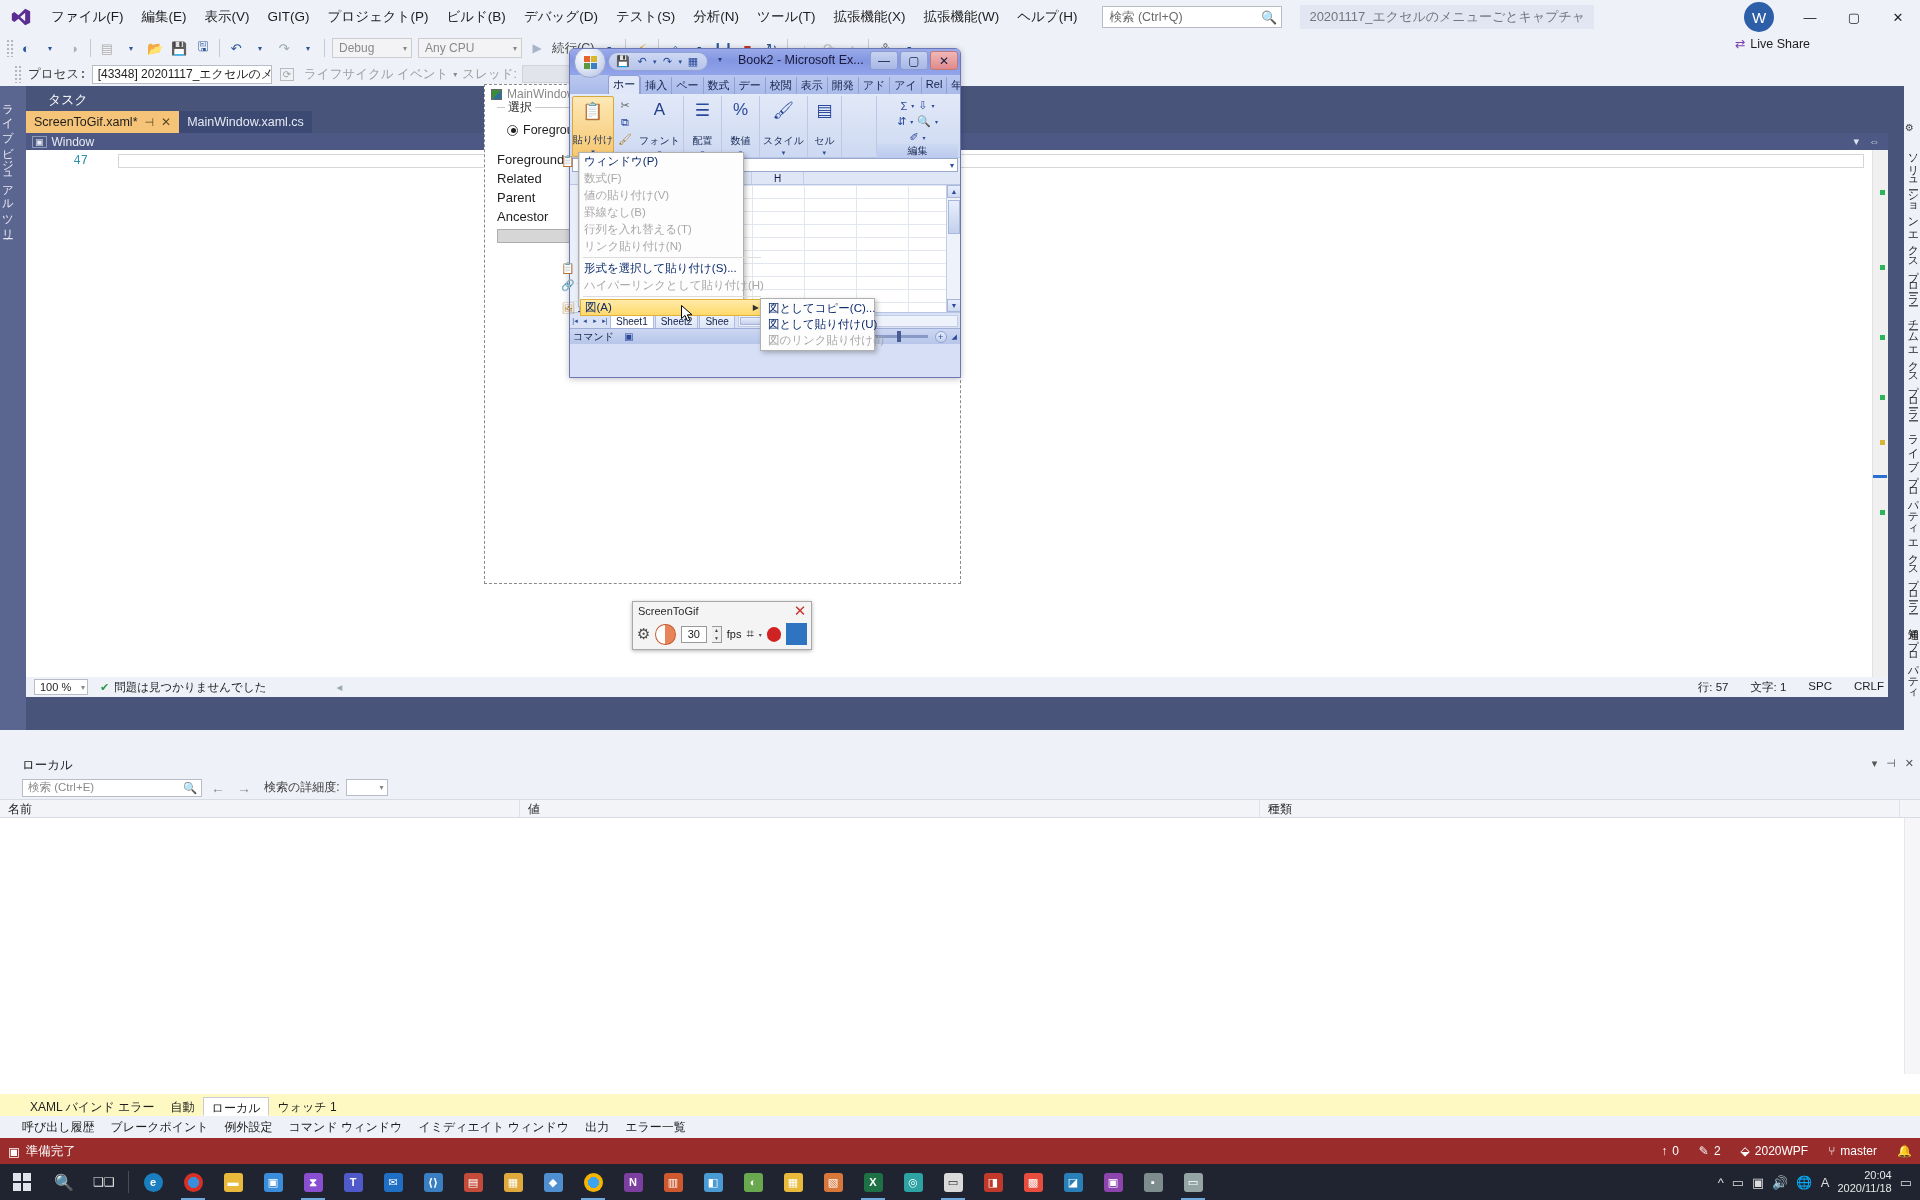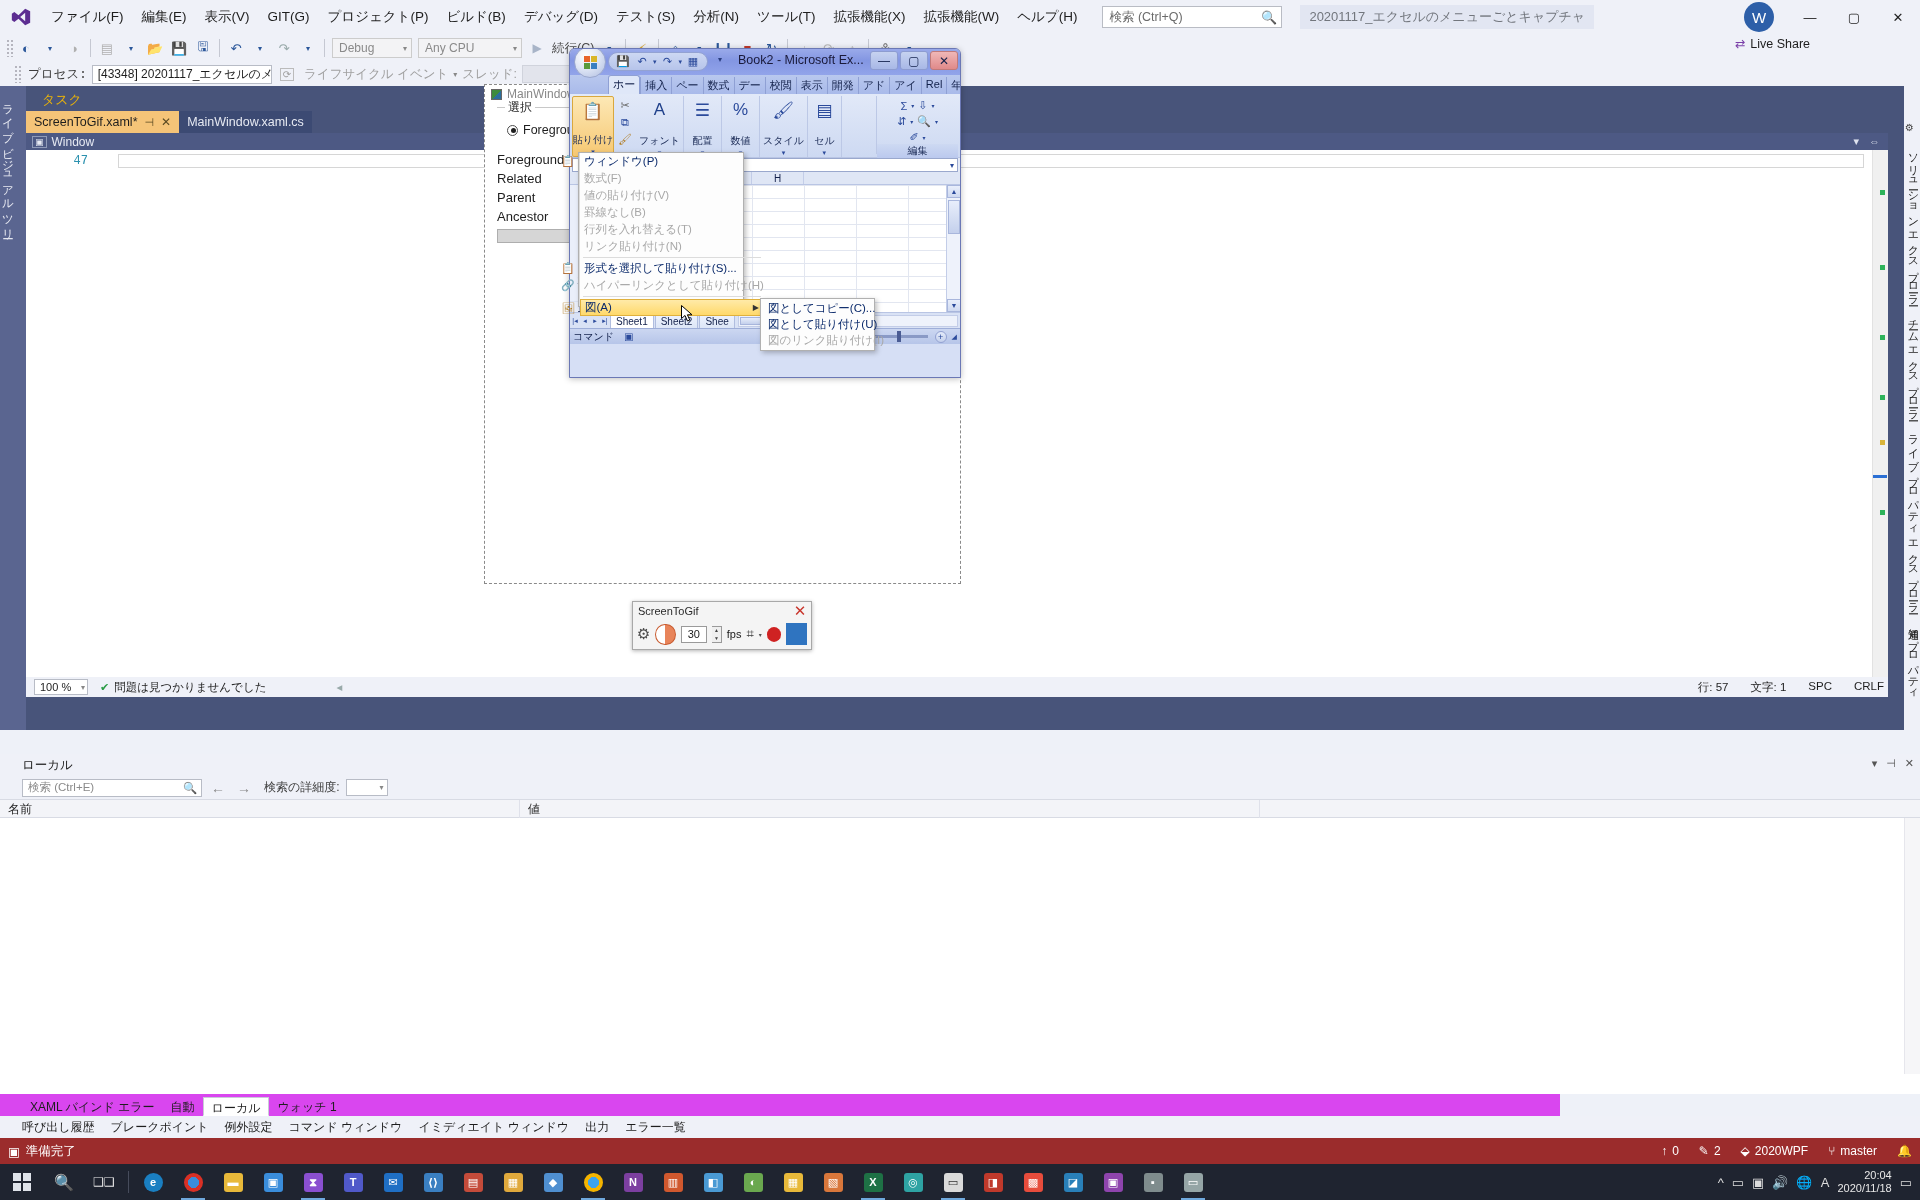--- a/index.html
+++ b/index.html
@@ -80,21 +80,21 @@
   }
   .proc-dim { color:#a0a0a0; margin:0 5px; }
 
   
   #vs-body { position:absolute;left:0;top:86px;width:1920px;height:644px;background:#48547a; }
   #left-strip { position:absolute;left:0;top:0;width:26px;height:644px;background:#5a6590; }
   #left-strip .vlabel {
     writing-mode:vertical-rl; font-size:11.5px;color:#e8eaf2;padding:10px 0;
     letter-spacing:0px;
   }
-  #task-label { position:absolute;left:42px;top:0px;font-size:13px;color:#eab308;padding:5px 0; }
+  #task-label { position:absolute;left:48px;top:0px;font-size:13px;color:#ffffff;padding:5px 0; }
 
   #tabstrip { position:absolute;left:26px;top:25px;height:22px;display:flex;align-items:stretch; }
   .etab {
     display:flex;align-items:center;padding:0 8px;font-size:12.5px;height:22px;
     white-space:nowrap;
   }
   .etab.active { background:#f5c478;color:#1e1e1e; }
   .etab.inactive { background:#3c4a73;color:#e6e9f2; }
   .etab .pin { margin-left:7px;font-size:11px;color:#5a4a22; }
   .etab .x { margin-left:7px;font-size:12px;color:#5a4a22; }
@@ -152,21 +152,21 @@
                  align-items:center;justify-content:flex-end;padding-right:3px;font-size:10px;color:#666; }
   #locals-cols {
     height:18px;background:#f3f4f8;display:flex;align-items:center;font-size:12px;color:#1e1e1e;
     border-bottom:1px solid #d8dbe4;
   }
   .lcol { padding-left:8px;border-right:1px solid #dfe1ea;height:18px;line-height:18px; }
   #locals-grid { height:256px;background:#fff;position:relative; }
   #locals-vscroll { position:absolute;right:0;top:0;width:16px;height:256px;background:#f6f6f8;border-left:1px solid #e6e6ec; }
 
   #bottom-tabs {
-    position:absolute;left:0;top:1094px;width:1560px;height:22px;background:#d946ef;
+    position:absolute;left:0;top:1094px;width:1920px;height:22px;background:#fef9c3;
     display:flex;align-items:flex-end;padding-left:22px;font-size:12px;
   }
   .btab { padding:2px 8px;color:#1e1e1e;height:19px;line-height:16px; }
   .btab.active { background:#fff;border:1px solid #c8ccd6;border-bottom:1px solid #fff; }
   #bottom-links {
     position:absolute;left:0;top:1116px;width:1920px;height:22px;background:#eff1f8;
     display:flex;align-items:center;padding-left:22px;gap:16px;font-size:12px;color:#1e1e1e;
   }
 
   
@@ -576,20 +576,21 @@
     <span class="lt-arrow">←</span>
     <span class="lt-arrow">→</span>
     <span id="locals-depth">検索の詳細度:</span>
     <div id="depth-combo">
       <span class="tb-arrow">▾</span>
     </div>
   </div>
   <div id="locals-cols">
     <div class="lcol" style="width:520px">名前</div>
     <div class="lcol" style="width:740px">値</div>
+    <div class="lcol" style="width:640px">種類</div>
   </div>
   <div id="locals-grid">
     <div id="locals-vscroll"></div>
   </div>
 </div>
 
 <div id="bottom-tabs">
   <div class="btab">XAML バインド エラー</div>
   <div class="btab">自動</div>
   <div class="btab active">ローカル</div>

